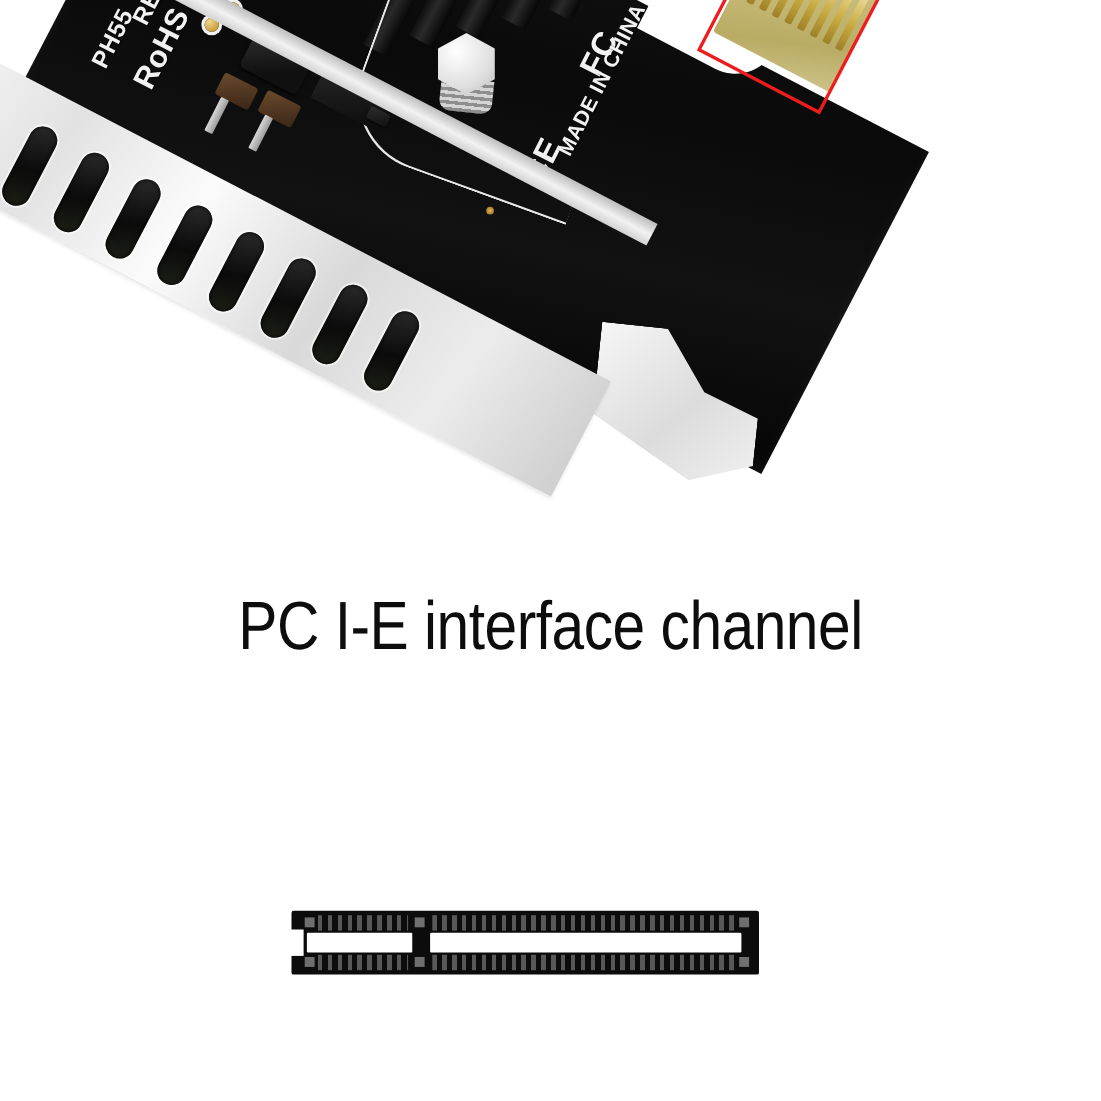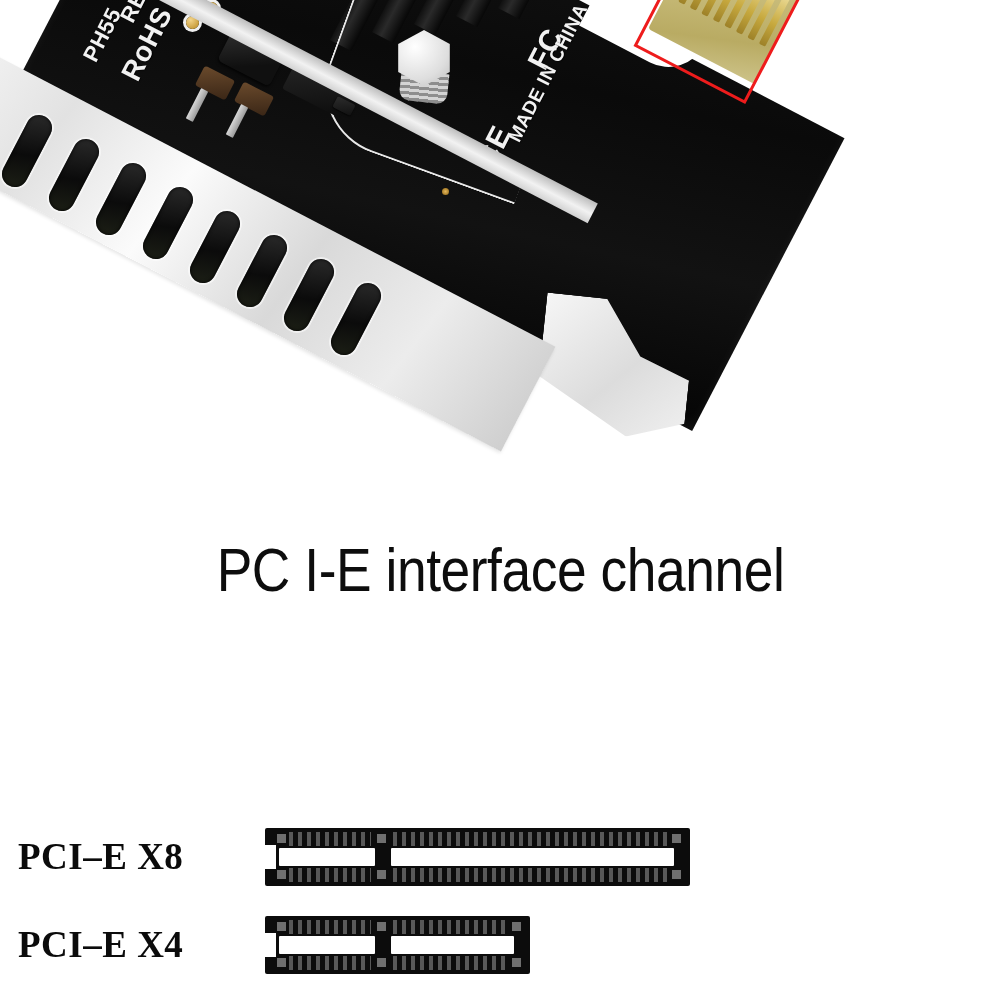--- a/index.html
+++ b/index.html
@@ -376,53 +376,33 @@
     <div class="vent" style="left:343px;top:280px;width:26px;height:78px;transform:rotate(27.5deg);"></div>
 
   </div>
 
   <div id="title">PC I-E interface channel</div>
 
   <div id="slots">
 
 
     <div class="slot-row" style="top:112px;">
-      <div class="slot-label">PCI–E X8</div>
       <div class="connector" style="width:425px;">
         <div class="conn-notch"></div>
         <div class="teeth-row teeth-top" style="left:24px;width:82px;"></div>
         <div class="teeth-row teeth-bot" style="left:24px;width:82px;"></div>
         <div class="teeth-row teeth-top" style="left:128px;width:277px;"></div>
         <div class="teeth-row teeth-bot" style="left:128px;width:277px;"></div>
         <div class="channel" style="left:14px;width:96px;"></div>
         <div class="channel" style="left:126px;width:283px;"></div>
         <div class="key-bar" style="left:110px;"></div>
         <div class="pad-sq" style="left:12px;top:6px;"></div>
         <div class="pad-sq" style="left:12px;top:42px;"></div>
         <div class="pad-sq" style="left:112px;top:6px;"></div>
         <div class="pad-sq" style="left:112px;top:42px;"></div>
         <div class="pad-sq" style="left:407px;top:6px;"></div>
         <div class="pad-sq" style="left:407px;top:42px;"></div>
       </div>
     </div>
 
-    <div class="slot-row" style="top:200px;">
-      <div class="slot-label">PCI–E X4</div>
-      <div class="connector" style="width:265px;">
-        <div class="conn-notch"></div>
-        <div class="teeth-row teeth-top" style="left:24px;width:82px;"></div>
-        <div class="teeth-row teeth-bot" style="left:24px;width:82px;"></div>
-        <div class="teeth-row teeth-top" style="left:128px;width:117px;"></div>
-        <div class="teeth-row teeth-bot" style="left:128px;width:117px;"></div>
-        <div class="channel" style="left:14px;width:96px;"></div>
-        <div class="channel" style="left:126px;width:123px;"></div>
-        <div class="key-bar" style="left:110px;"></div>
-        <div class="pad-sq" style="left:12px;top:6px;"></div>
-        <div class="pad-sq" style="left:12px;top:42px;"></div>
-        <div class="pad-sq" style="left:112px;top:6px;"></div>
-        <div class="pad-sq" style="left:112px;top:42px;"></div>
-        <div class="pad-sq" style="left:247px;top:6px;"></div>
-        <div class="pad-sq" style="left:247px;top:42px;"></div>
-      </div>
-    </div>
 
   </div>
 </div>
 
 </body></html>

